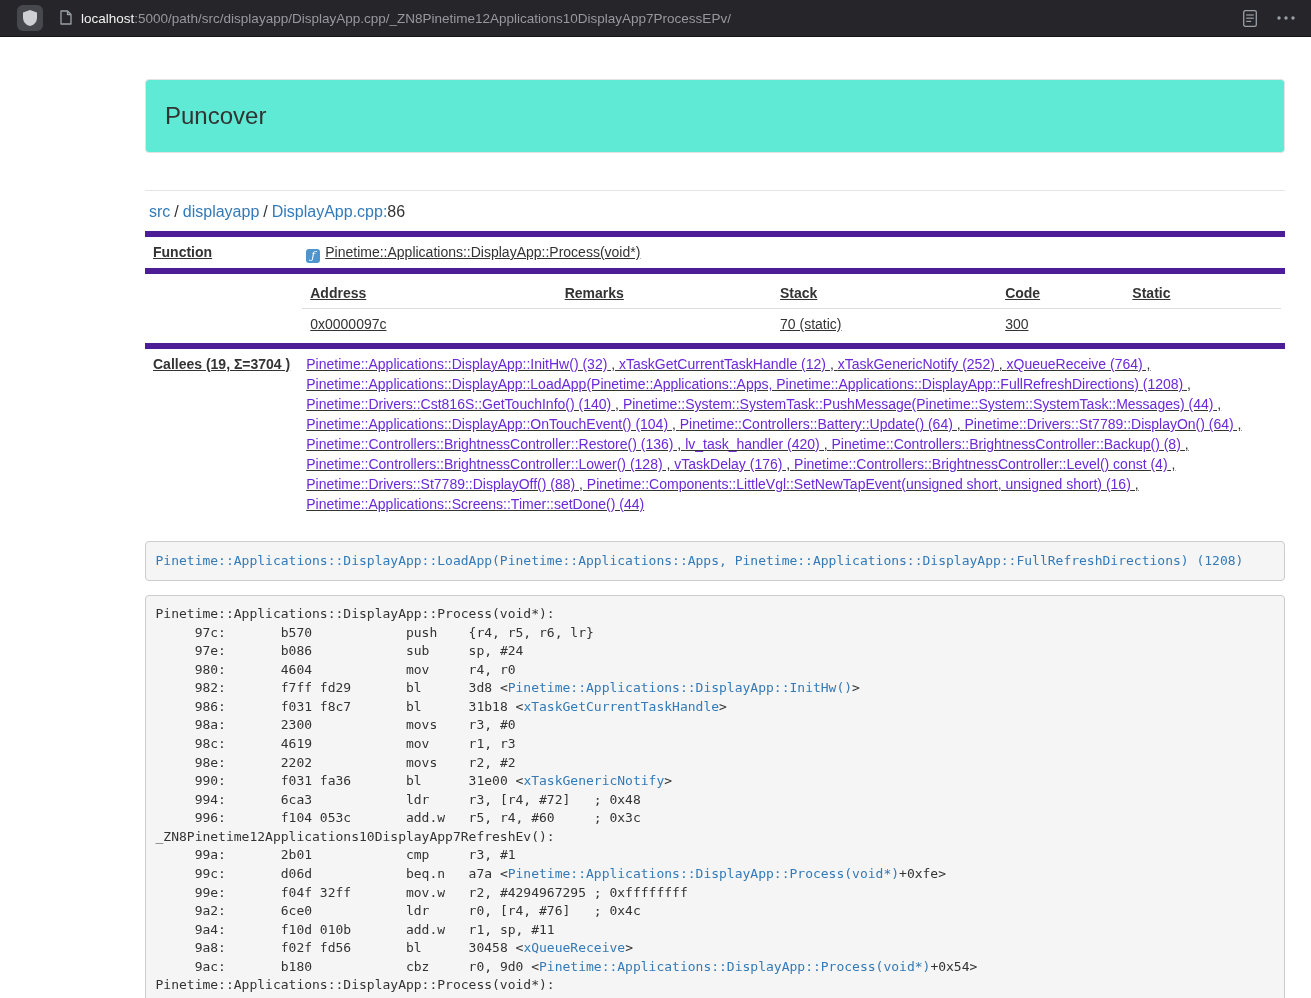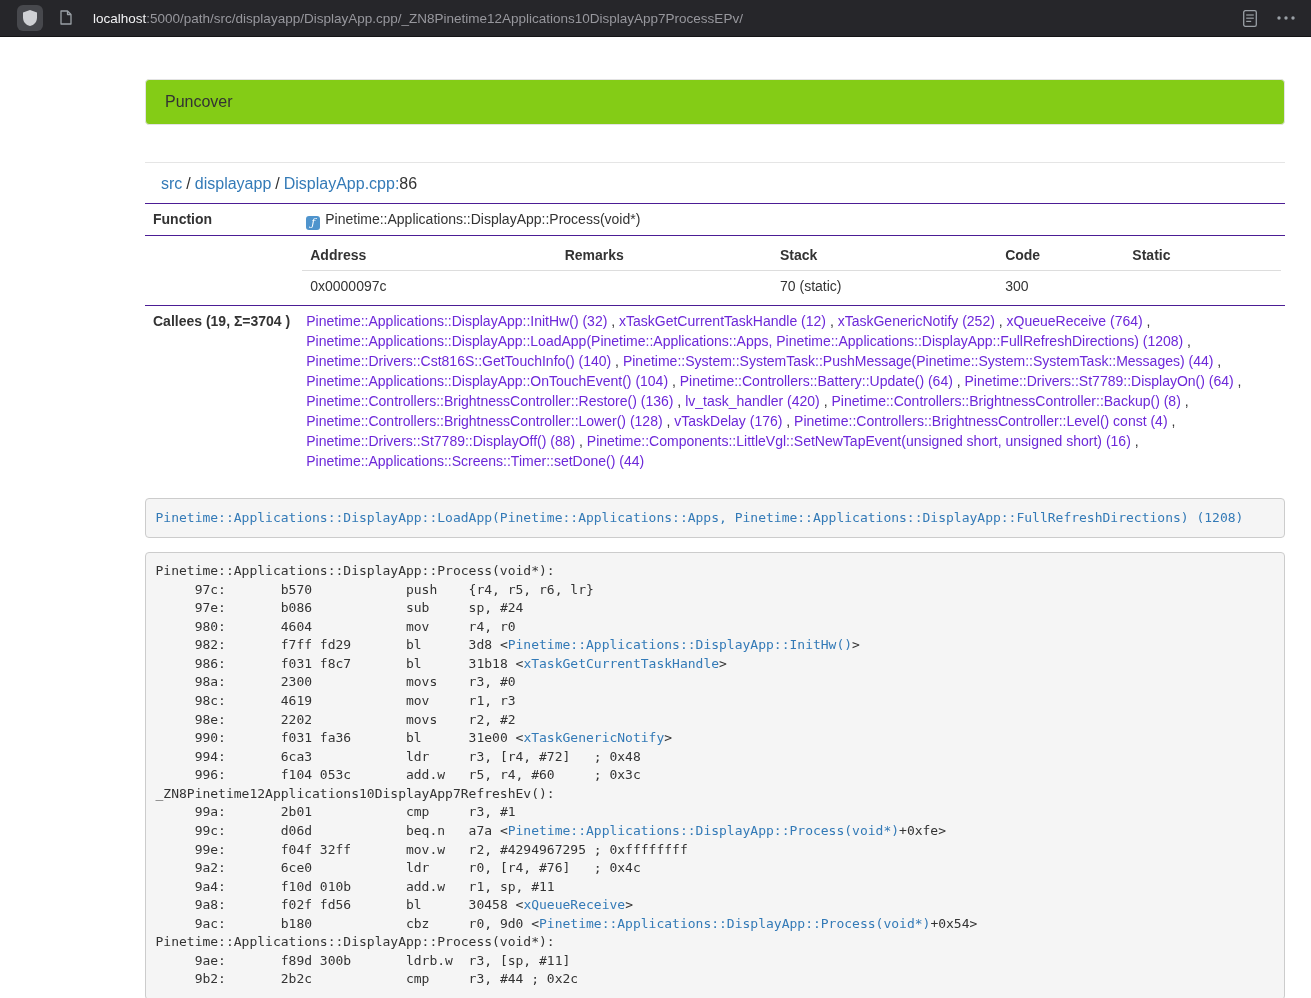--- a/index.html
+++ b/index.html
@@ -4,43 +4,43 @@
 <style>
   * { box-sizing: border-box; }
   html, body { margin:0; padding:0; width:1311px; height:998px; overflow:hidden; }
   body { background:#ffffff; font-family:"Liberation Sans", sans-serif; font-size:14px; color:#333; }
 
   
   .chrome { height:37px; background:#26262a; border-bottom:1px solid #141416;
             display:flex; align-items:center; padding:0 12px; }
   .shield-btn { width:26px; height:26px; background:#47484d; border-radius:6px;
                 display:flex; align-items:center; justify-content:center; margin-left:5px; cursor:pointer; }
-  .url-bar { display:flex; align-items:center; gap:20px; margin-left:16px; flex:1;
+  .url-bar { display:flex; align-items:center; gap:8px; margin-left:16px; flex:1;
              font-size:13.5px; white-space:nowrap; overflow:hidden; cursor:text; }
   .url-host { color:#f2f2f4; }
   .url-rest { color:#97979d; }
   .chrome-right { display:flex; align-items:center; gap:20px; margin-right:4px; }
   .icon-btn { display:flex; align-items:center; justify-content:center; cursor:pointer; }
 
   
   .container { width:1140px; margin-left:145px; padding-top:42px; }
 
-  .well { background:#84cc16; border:1px solid #e3e3e3; border-radius:4px;
-          padding:13px 19px; font-size:16px; color:#333; }
+  .well { background:#5eead4; border:1px solid #e3e3e3; border-radius:4px;
+          padding:22px 19px; font-size:24px; color:#333; }
 
   hr.divider { border:0; border-top:1px solid #e5e5e5; margin:37px 0 0 0; }
 
-  .crumb { margin:12px 0 0 16px; font-size:16px; font-weight:500; color:#333; }
+  .crumb { margin:12px 0 0 4px; font-size:16px; font-weight:500; color:#333; }
   .crumb a { color:#337ab7; text-decoration:none; cursor:pointer; }
   .crumb .sep { margin:0 4px; color:#333; }
 
   table.sym { width:100%; border-collapse:collapse; margin-top:10px; }
   table.sym > tbody > tr > th,
-  table.sym > tbody > tr > td { border-top:1px solid #4c1d95; padding:5px 8px;
-                                text-align:left; vertical-align:top; line-height:20px; }
+  table.sym > tbody > tr > td { border-top:6px solid #4c1d95; padding:5px 8px;
+                                text-align:left; vertical-align:top; line-height:20px;text-decoration:underline; }
   th.rowlabel { width:140px; font-weight:bold; white-space:nowrap; }
   td.cell-table { padding:4px !important; }
 
   table.inner { width:100%; border-collapse:collapse; }
   table.inner th { font-weight:bold; text-align:left; padding:5px 8px;
                    border-bottom:1px solid #ddd; line-height:20px; }
   table.inner td { padding:5px 8px; line-height:20px; }
   .col-address { width:26%; } .col-remarks { width:22%;margin-top:34px; } .col-stack { width:23%; }
   .col-code { width:13%; } .col-static { width:16%; }
 

